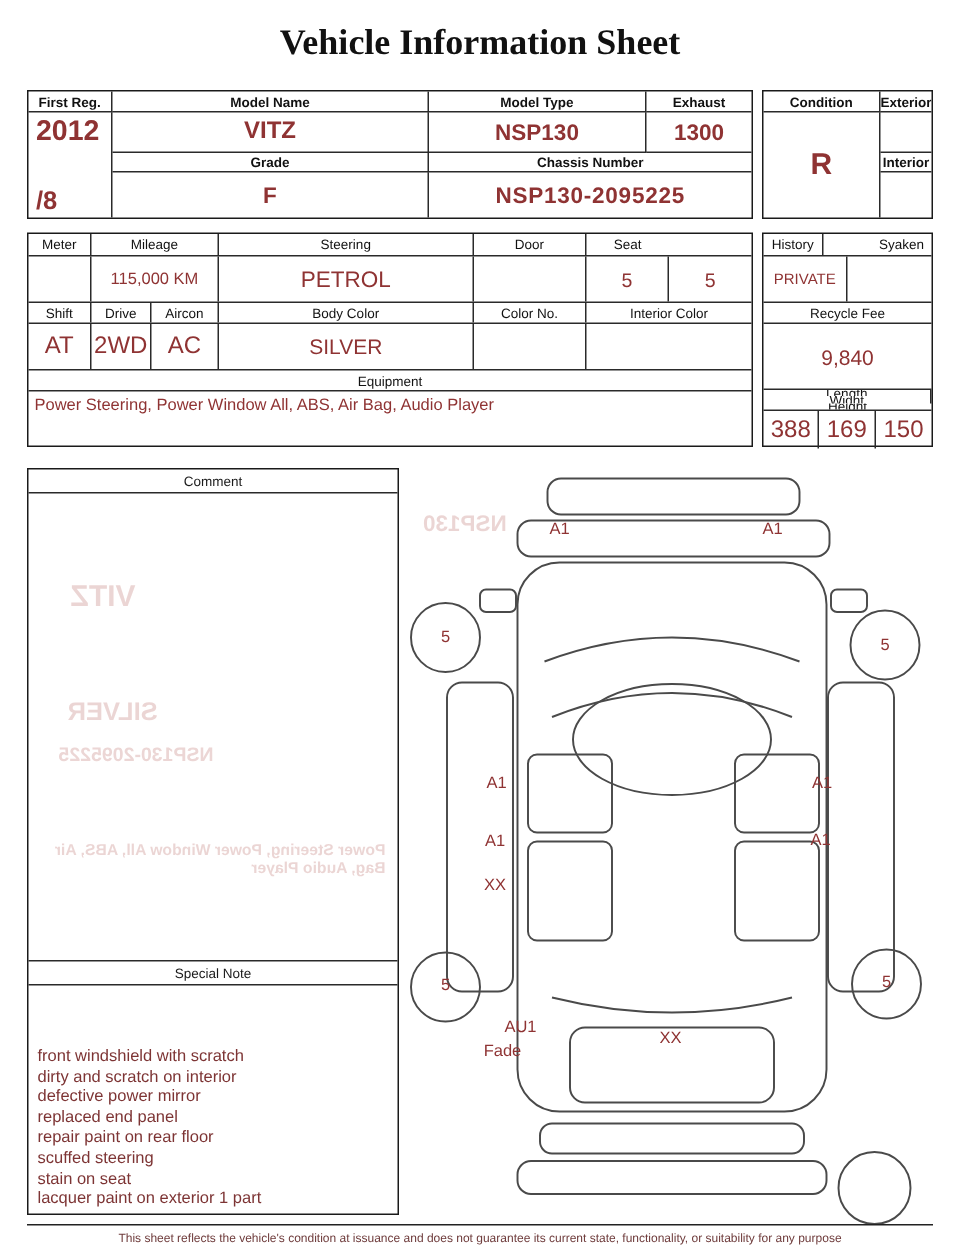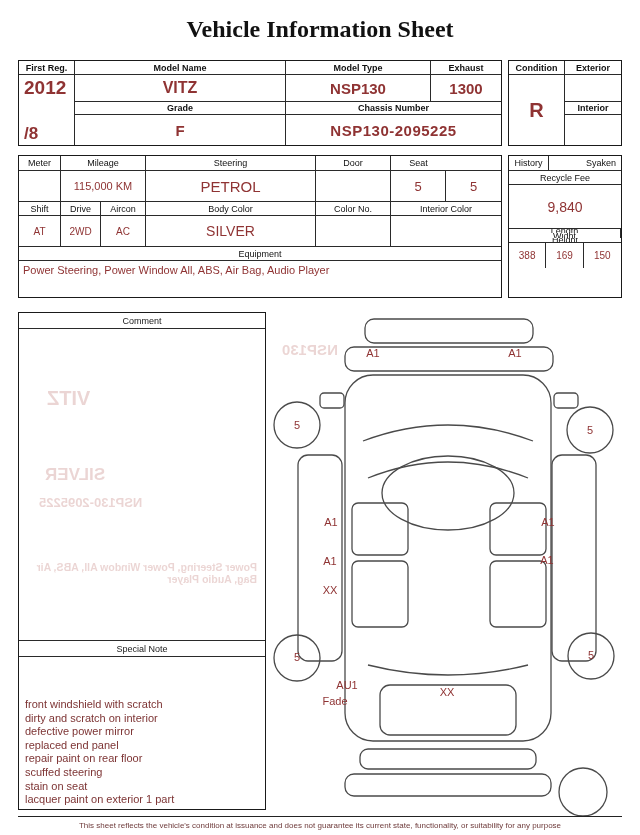--- a/index.html
+++ b/index.html
@@ -12,21 +12,21 @@
   .row{display:grid;border-bottom:1px solid #2a2a2a;}
   .row:last-child{border-bottom:none;}
   .c{border-right:1px solid #2a2a2a;border-bottom:1px solid #2a2a2a;display:flex;
      align-items:center;justify-content:center;box-sizing:border-box;overflow:hidden;font-weight:bold;}
   .rc{border-right:1px solid #2a2a2a;display:flex;align-items:center;justify-content:center;
       box-sizing:border-box;overflow:hidden;}
   .nr{border-right:none!important;} .nb{border-bottom:none!important;}
   .h{font-size:9px;color:#111;}
   .val{color:#8f3333;}
   .s16{font-size:16px;} .s15{font-size:15px;} .s14{font-size:14px;} .s13{font-size:13px;}
-  .s12{font-size:10px;} .s11{font-size:11px;} .s10{font-size:10px;} .s20{font-size:20px;}
+  .s12{font-size:16px;} .s11{font-size:11px;} .s10{font-size:10px;} .s20{font-size:20px;}
   .firstreg{flex-direction:column;align-items:flex-start;justify-content:center;padding-left:5px;line-height:1.0;gap:28px;}
   .fr-year{font-size:19px;} .fr-month{font-size:17px;}
   .chassis{letter-spacing:.5px;}
   .equip{justify-content:flex-start;align-items:flex-start;padding:3px 0 0 4px;font-size:11px;}
   .comment-box{display:flex;flex-direction:column;gap:36px;}
   .cm-h{height:15px;border-bottom:1px solid #2a2a2a;display:flex;align-items:center;justify-content:center;font-size:9px;flex:0 0 auto;}
   .cm-empty{height:239px;position:relative;overflow:hidden;flex:0 0 auto;}
   .sn-h{height:15px;border-top:1px solid #2a2a2a;border-bottom:1px solid #2a2a2a;display:flex;align-items:center;justify-content:center;font-size:9px;flex:0 0 auto;}
   .notes{list-style:none;margin:0;padding:5px 2px 0 6px;}
   .notes li{font-size:11px;line-height:13.6px;color:#7d3434;}
@@ -61,21 +61,21 @@
 
       <div class="c h" style="grid-row:3;grid-column:2;">Grade</div>
       <div class="c h nr" style="grid-row:3;grid-column:3/5;">Chassis Number</div>
 
       <div class="c val s15 nb" style="grid-row:4;grid-column:2;">F</div>
       <div class="c val s15 chassis nr nb" style="grid-row:4;grid-column:3/5;">NSP130-2095225</div>
     </div>
   </div>
 
   <div class="box" style="left:508px;top:60px;width:114px;height:86px;">
-    <div class="grid" style="grid-template-columns:1fr 1fr;grid-template-rows:14px 27px 13px 1fr;">
+    <div class="grid" style="grid-template-columns:1fr;grid-template-rows:14px 27px 13px 1fr;">
       <div class="c h" style="grid-row:1;grid-column:1;">Condition</div>
       <div class="c h nr" style="grid-row:1;grid-column:2;">Exterior</div>
       <div class="c val s20 nb" style="grid-row:2/5;grid-column:1;">R</div>
       <div class="c nr" style="grid-row:2;grid-column:2;"></div>
       <div class="c h nr" style="grid-row:3;grid-column:2;">Interior</div>
       <div class="c nr nb" style="grid-row:4;grid-column:2;"></div>
     </div>
   </div>
 
   <div class="box" style="left:18px;top:155px;width:484px;height:143px;">
@@ -115,20 +115,24 @@
     </div>
     <div class="row" style="grid-template-columns:1fr;height:39px;">
       <div class="rc val equip nr">Power Steering, Power Window  All, ABS, Air Bag, Audio Player</div>
     </div>
   </div>
 
   <div class="box" style="left:508px;top:155px;width:114px;height:143px;">
     <div class="row" style="grid-template-columns:1fr 1fr;height:14px;gap:32px;">
       <div class="rc h">History</div>
       <div class="rc h nr">Syaken</div>
+    </div>
+    <div class="row" style="grid-template-columns:1fr 1fr;height:30px;">
+      <div class="rc val s10">PRIVATE</div>
+      <div class="rc val nr"></div>
     </div>
     <div class="row" style="grid-template-columns:1fr;height:13px;">
       <div class="rc h nr">Recycle Fee</div>
     </div>
     <div class="row" style="grid-template-columns:1fr;height:43px;">
       <div class="rc val s14 nr">9,840</div>
     </div>
     <div class="row" style="grid-template-columns:1fr;height:13px;text-decoration:underline;">
       <div class="rc h">Length</div>
       <div class="rc h">Widht</div>

